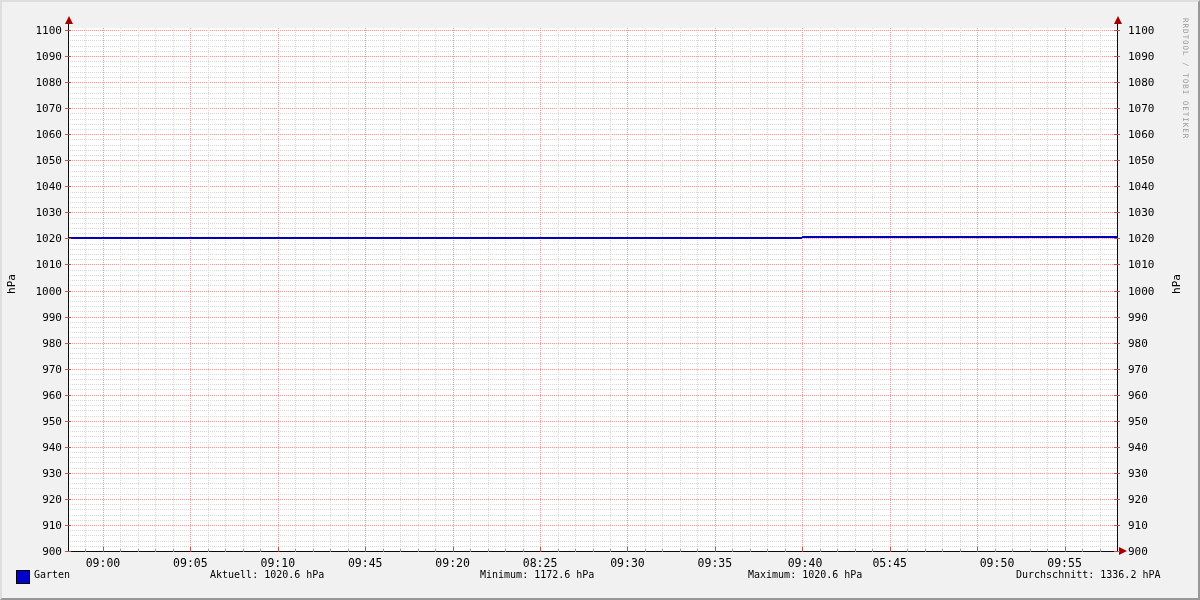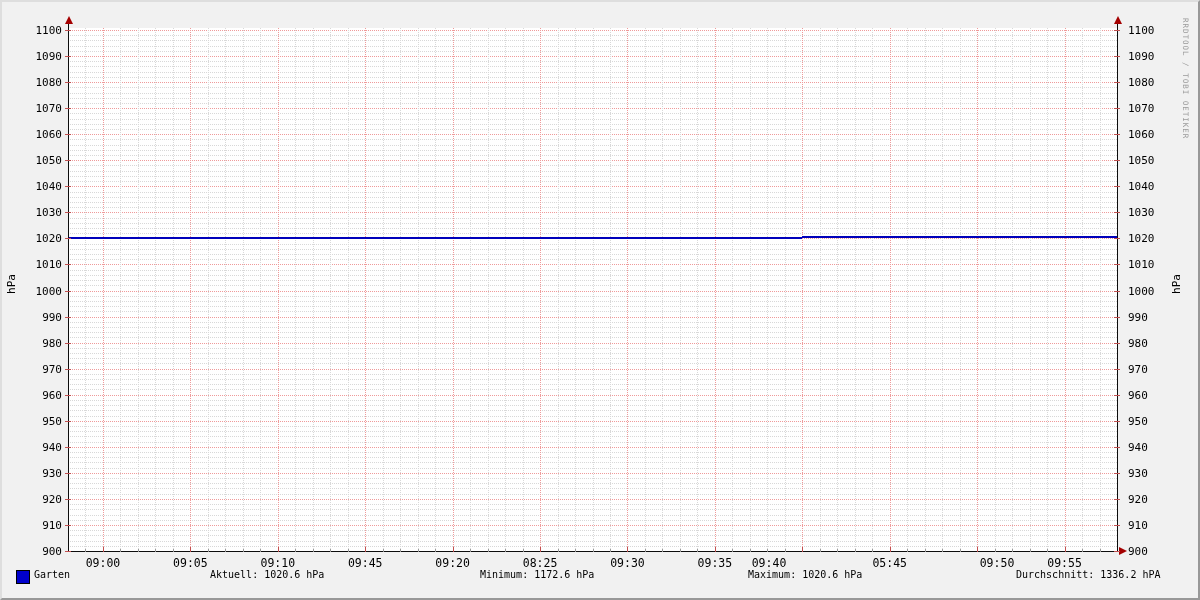--- a/index.html
+++ b/index.html
@@ -353,21 +353,21 @@
     <div class="xnum" style="left: 338.217px;">09:45</div>
     <div class="tick" style="left: 363.217px; top: 545px; width: 1px; height: 5px; background: rgb(192, 80, 80);"></div>
     <div class="xnum" style="left: 425.633px;">09:20</div>
     <div class="tick" style="left: 450.633px; top: 545px; width: 1px; height: 5px; background: rgb(192, 80, 80);"></div>
     <div class="xnum" style="left: 513.05px;">08:25</div>
     <div class="tick" style="left: 538.05px; top: 545px; width: 1px; height: 5px; background: rgb(192, 80, 80);"></div>
     <div class="xnum" style="left: 600.467px;">09:30</div>
     <div class="tick" style="left: 625.467px; top: 545px; width: 1px; height: 5px; background: rgb(192, 80, 80);"></div>
     <div class="xnum" style="left: 687.883px;">09:35</div>
     <div class="tick" style="left: 712.883px; top: 545px; width: 1px; height: 5px; background: rgb(192, 80, 80);"></div>
-    <div class="xnum" style="left: 742px; text-align: center;">09:40</div>
+    <div class="xnum" style="left: 778px; text-align: center;">09:40</div>
     <div class="tick" style="left: 800.3px; top: 545px; width: 1px; height: 5px; background: rgb(192, 80, 80);"></div>
     <div class="xnum" style="left: 862.717px;">05:45</div>
     <div class="tick" style="left: 887.717px; top: 545px; width: 1px; height: 5px; background: rgb(192, 80, 80);"></div>
     <div class="xnum" style="left: 970px;">09:50</div>
     <div class="tick" style="left: 975.133px; top: 545px; width: 1px; height: 5px; background: rgb(192, 80, 80);"></div>
     <div class="xnum" style="left: 1037.55px;">09:55</div>
     <div class="tick" style="left: 1062.55px; top: 545px; width: 1px; height: 5px; background: rgb(192, 80, 80);"></div>
     <div class="tick" style="left: 83.4833px; top: 547px; width: 1px; height: 3px; background: rgb(154, 154, 154);"></div>
     <div class="tick" style="left: 118.45px; top: 547px; width: 1px; height: 3px; background: rgb(154, 154, 154);"></div>
     <div class="tick" style="left: 135.933px; top: 547px; width: 1px; height: 3px; background: rgb(154, 154, 154);"></div>

